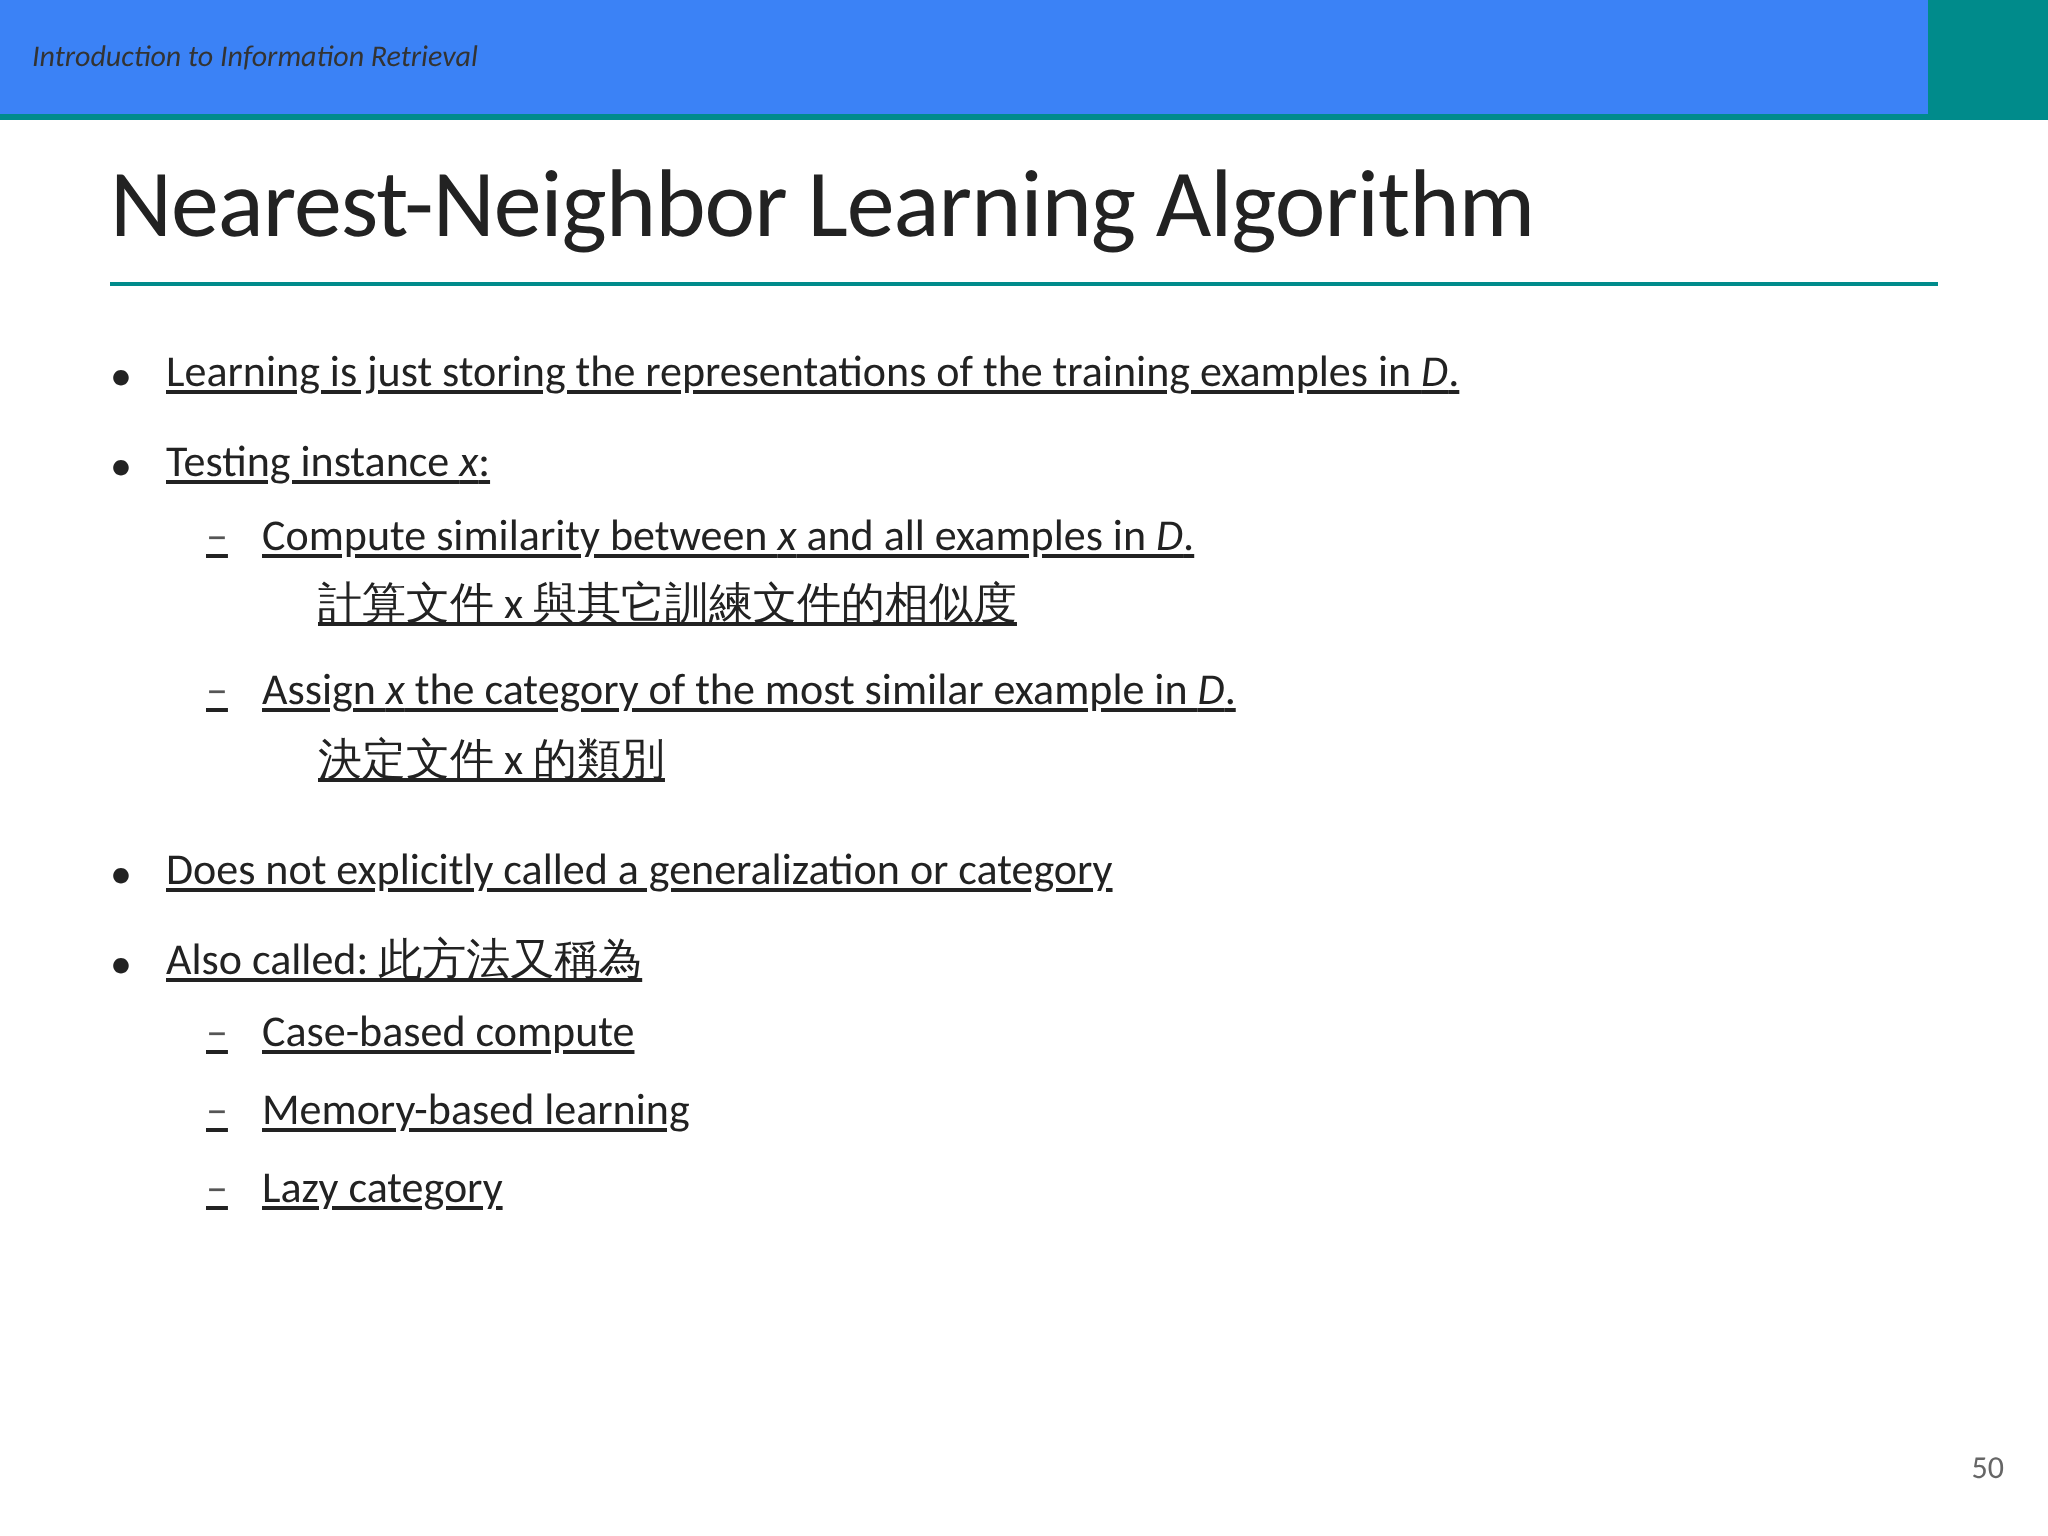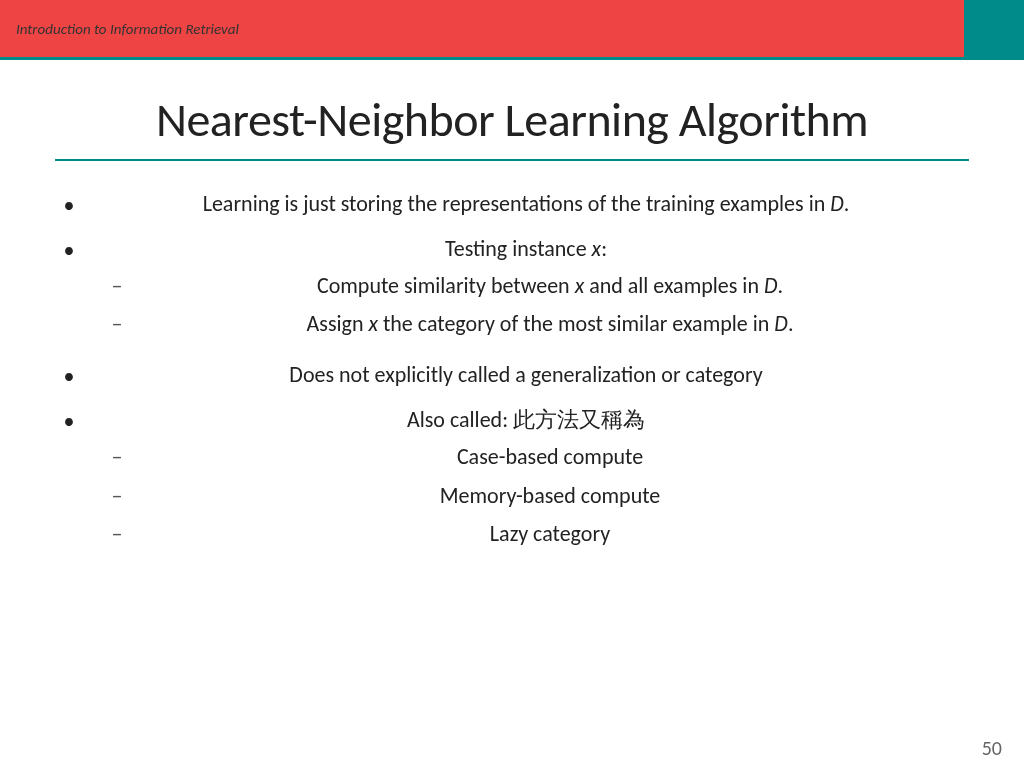--- a/index.html
+++ b/index.html
@@ -14,21 +14,21 @@
       overflow: hidden;
       background: #ffffff;
       font-family: 'Segoe UI', Calibri, Arial, sans-serif;
     }
 
     
     .header-bar {
       display: flex;
       align-items: center;
       height: 57px;
-      background: #ef4444;
+      background: #3b82f6;
       border-bottom: none;
       position: relative;
     }
 
     .header-title {
       font-style: italic;
       font-size: 15px;
       color: #333333;
       padding-left: 16px;
       flex: 1;
@@ -43,24 +43,23 @@
 
     
     .top-divider {
       height: 3px;
       background: #008B8B;
       width: 100%;
     }
 
     
     .slide-content {
-      padding: 30px 55px 20px 55px;
+      padding: 12px 55px 20px 55px;
       position: relative;
       height: calc(768px - 57px - 3px);
-      text-align: center;
     }
 
     .slide-title {
       font-size: 48px;
       font-weight: 300;
       color: #222222;
       margin-bottom: 10px;
       letter-spacing: -0.5px;
     }
 
@@ -86,20 +85,21 @@
     }
 
     .bullet-dot {
       min-width: 28px;
       font-size: 22px;
       margin-top: 2px;
     }
 
     .bullet-text {
       flex: 1;
+      text-decoration: underline;
     }
 
     
     .sub-list {
       list-style: none;
       padding: 0;
       margin-top: 6px;
       margin-left: 0;
     }
 
@@ -132,23 +132,23 @@
       color: #222222;
     }
 
     em {
       font-style: italic;
     }
 
     
     .page-number {
       position: absolute;
-      bottom: 8px;
+      bottom: 24px;
       right: 22px;
-      font-size: 20px;
+      font-size: 16px;
       color: #666666;
     }
   </style>
 </head>
 <body>
 
 <div class="header-bar">
   <span class="header-title">Introduction to Information Retrieval</span>
   <div class="header-accent"></div>
 </div>
@@ -171,27 +171,29 @@
     <li>
       <span class="bullet-dot">•</span>
       <span class="bullet-text">
         Testing instance <em>x</em>:
         <ul class="sub-list">
 
           <li>
             <span class="sub-dash">–</span>
             <span class="sub-text">
               Compute similarity between <em>x</em> and all examples in <em>D</em>.
+              <span class="chinese-text">計算文件 x 與其它訓練文件的相似度</span>
             </span>
           </li>
 
           <li>
             <span class="sub-dash">–</span>
             <span class="sub-text">
               Assign <em>x</em> the category of the most similar example in <em>D</em>.
+              <span class="chinese-text">決定文件 x 的類別</span>
             </span>
           </li>
         </ul>
       </span>
     </li>
 
     <li>
       <span class="bullet-dot">•</span>
       <span class="bullet-text">
         Does not explicitly called a generalization or category
@@ -202,21 +204,21 @@
       <span class="bullet-dot">•</span>
       <span class="bullet-text">
         Also called: 此方法又稱為
         <ul class="sub-list">
           <li>
             <span class="sub-dash">–</span>
             <span class="sub-text">Case-based compute</span>
           </li>
           <li>
             <span class="sub-dash">–</span>
-            <span class="sub-text">Memory-based compute</span>
+            <span class="sub-text">Memory-based learning</span>
           </li>
           <li>
             <span class="sub-dash">–</span>
             <span class="sub-text">Lazy category</span>
           </li>
         </ul>
       </span>
     </li>
 
   </ul>

